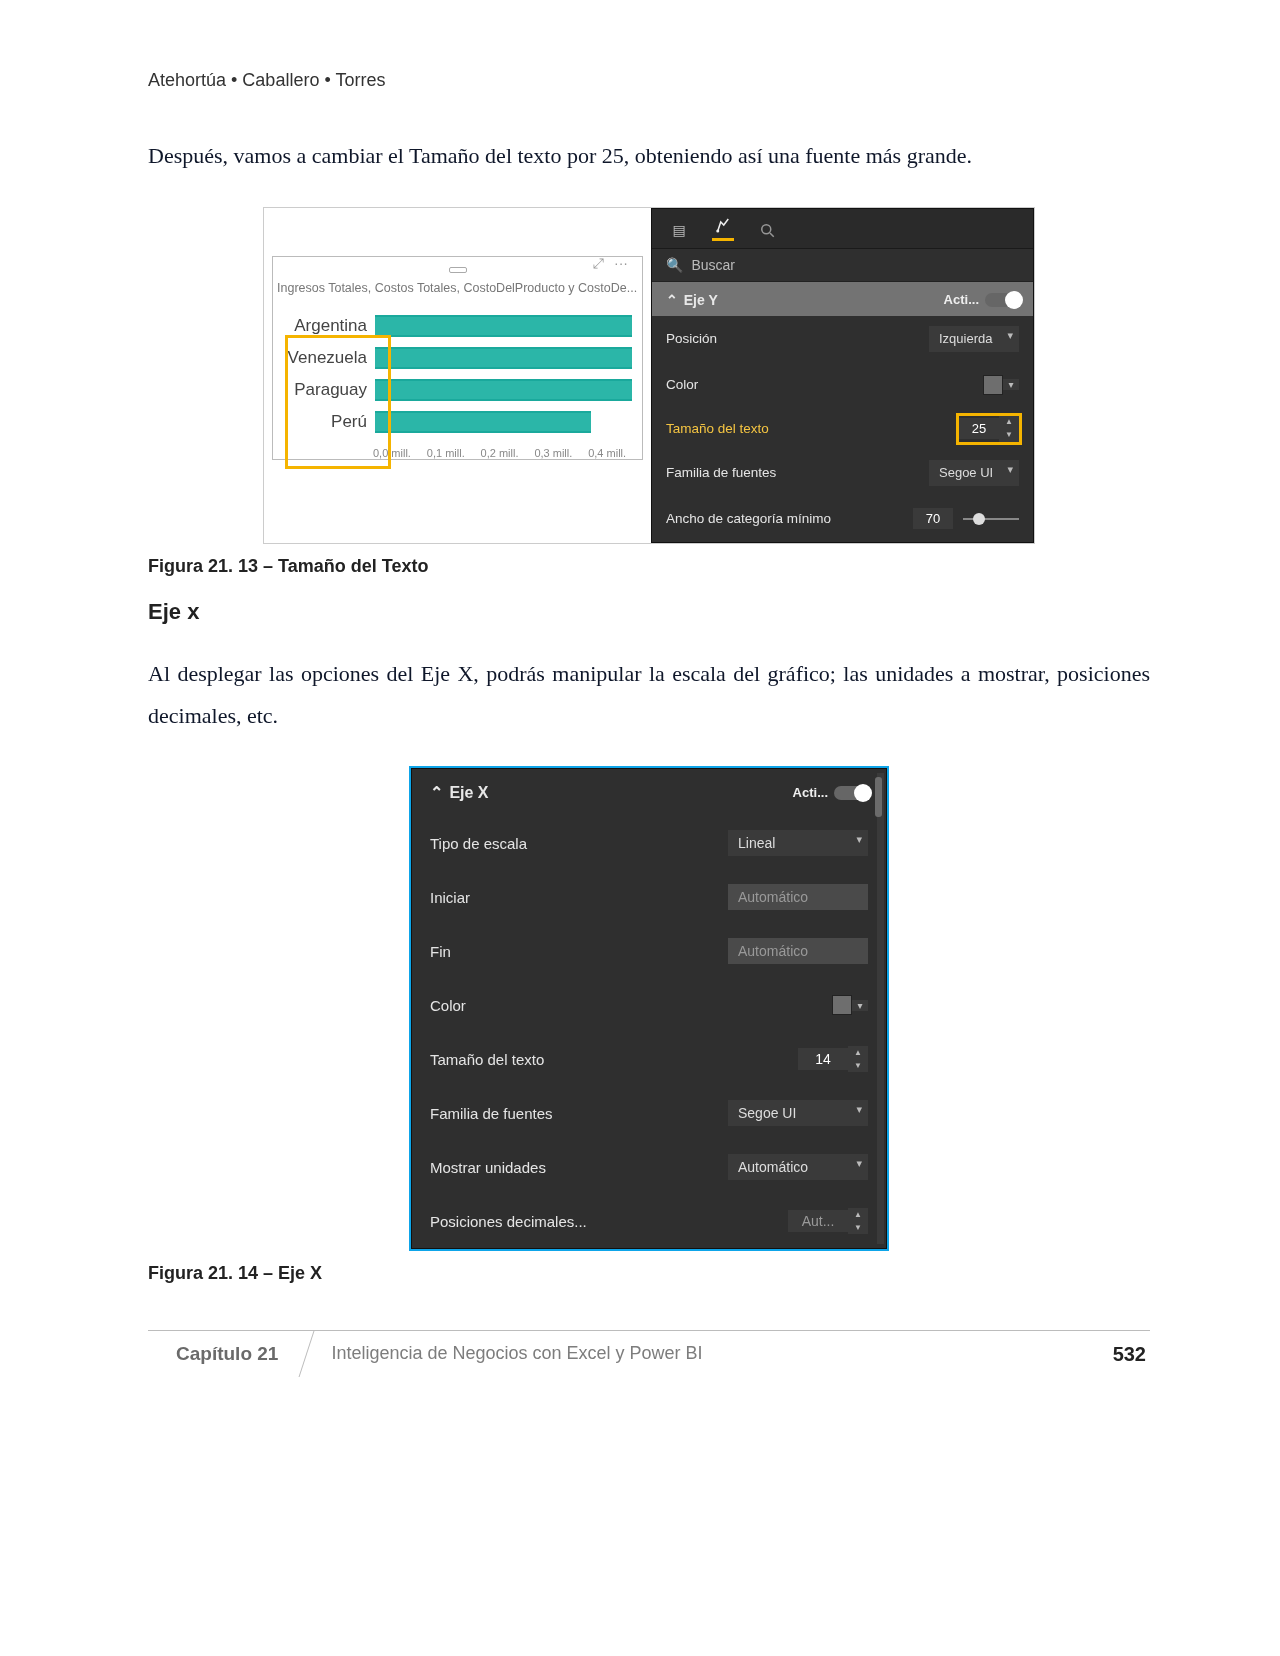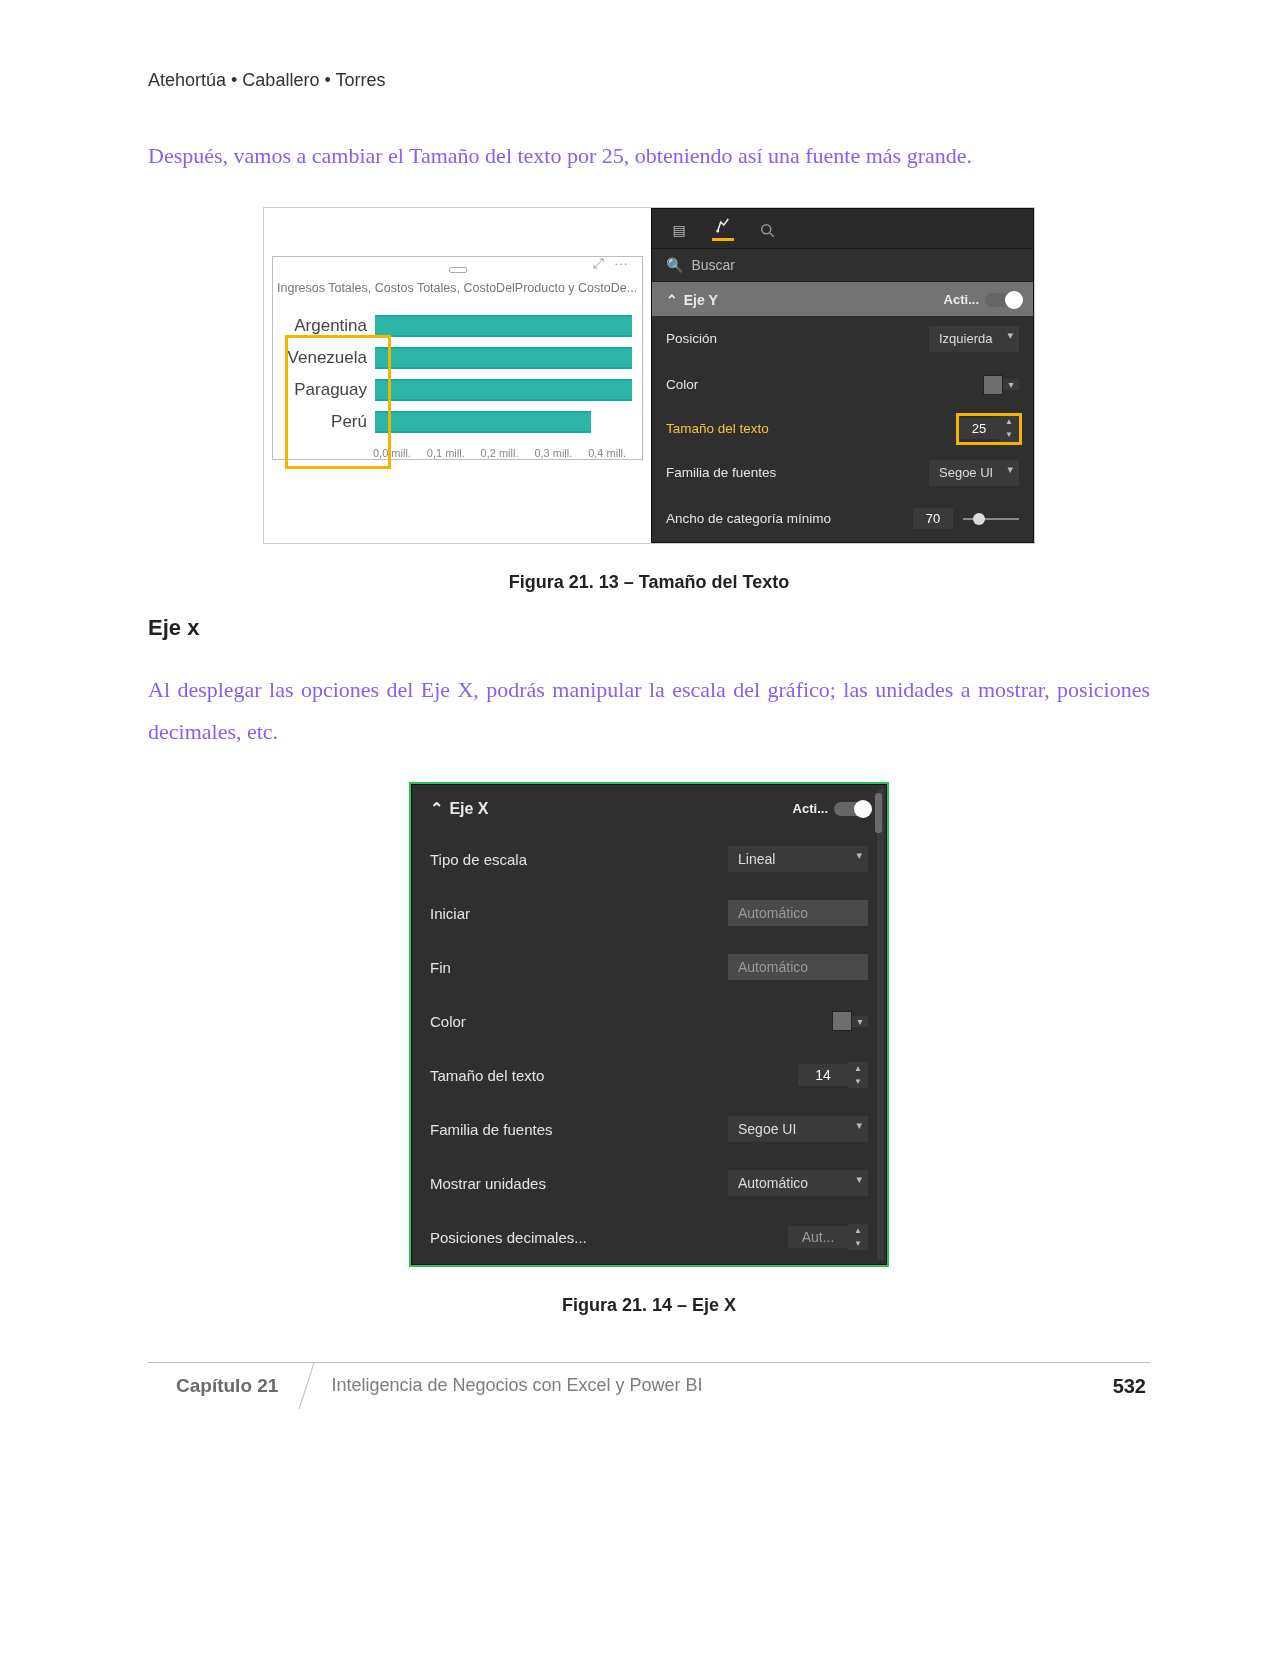--- a/index.html
+++ b/index.html
@@ -17,31 +17,31 @@
   .page-header {
     font-family: Arial, sans-serif;
     font-size: 18px;
     color: #333;
     margin-bottom: 44px;
     font-weight: 400;
   }
   .body-text {
     font-size: 22px;
     line-height: 1.9;
-    color: #8b5cf6;
+    color: #0f172a;
     text-align: justify;
     margin-bottom: 30px;
   }
   .figure-caption {
-    text-align: center;
+    text-align: left;
     font-family: Arial, sans-serif;
     font-weight: bold;
     font-size: 18px;
     color: #222;
-    margin: 28px 0 22px 0;
+    margin: 12px 0 22px 0;
   }
   .section-heading {
     font-family: Arial, sans-serif;
     font-weight: bold;
     font-size: 22px;
     margin: 6px 0 28px 0;
   }
 
   
   .fig1 {
@@ -195,21 +195,21 @@
     margin-left: 10px;
   }
   .slider-line { width: 56px; height: 2px; background: #888; position: relative; }
   .slider-dot { width: 12px; height: 12px; border-radius: 50%; background: #ddd; position: absolute; top: -5px; }
   .hi-border { box-shadow: 0 0 0 3px #f5b400; }
 
   
   .fig2 {
     width: 480px;
     margin: 10px auto 8px auto;
-    border: 2px solid #22c55e;
+    border: 2px solid #0ea5e9;
   }
   .fig2 .panel { width: 100%; }
   .fig2 .panel-section-head { padding: 14px 18px; font-size: 16px; background:#2f2f2f;}
   .fig2 .prow { padding: 14px 18px; font-size: 15px; }
   .fig2 .prow .lab { font-size: 15px; }
   .fig2 .dropdown, .fig2 .numbox { font-size: 14px; min-width: 140px; text-align: left; }
   .fig2 .numbox { min-width: 50px; text-align: center; }
   .fig2 .input-auto { background:#4a4a4a; color:#999; padding:4px 10px; font-size:14px; min-width:140px; }
   .scrollbar {
     position:absolute; right:2px; top:4px; height:40px; width:7px; background:#6b6b6b; border-radius:3px;

